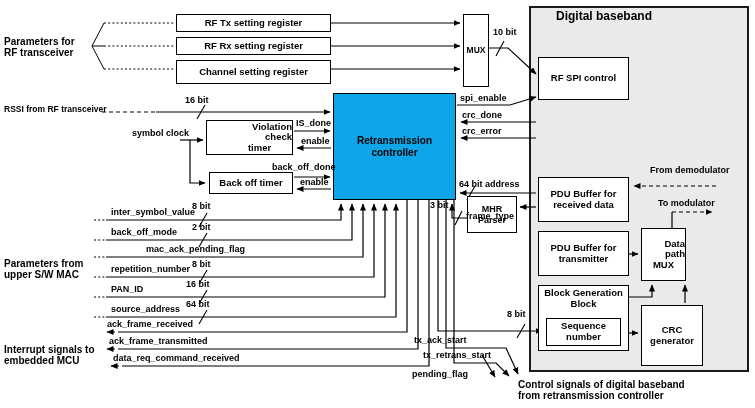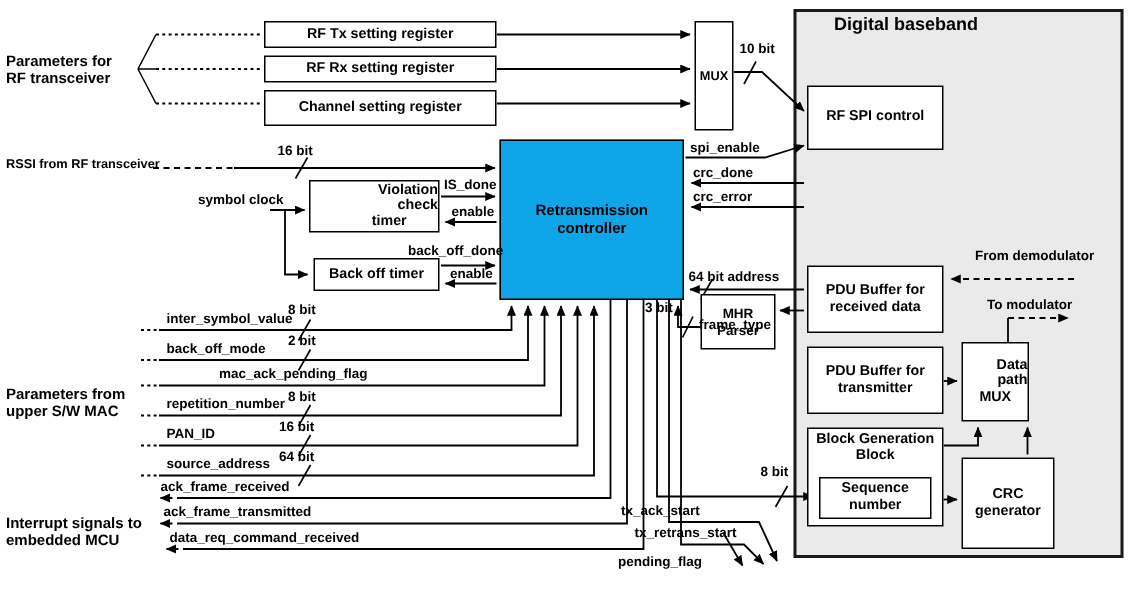--- a/index.html
+++ b/index.html
@@ -200,20 +200,24 @@
   <div class="lbl small" style="left:4px;top:105px;">RSSI from RF transceiver</div>
   <div class="lbl" style="left:132px;top:129px;">symbol clock</div>
   <div class="lbl big" style="left:4px;top:344px;">
     <div>Interrupt signals to</div>
     <div>embedded MCU</div>
   </div>
   <div class="lbl big" style="left:4px;top:258px;">
     <div>Parameters from</div>
     <div>upper S/W MAC</div>
   </div>
+  <div class="lbl big" style="left:518px;top:379px;">
+    <div>Control signals of digital baseband</div>
+    <div>from retransmission controller</div>
+  </div>
   <div class="lbl" style="left:650px;top:166px;">From demodulator</div>
   <div class="lbl" style="left:658px;top:199px;">To modulator</div>
 
   <div class="lbl" style="left:185px;top:96px;">16 bit</div>
   <div class="lbl" style="left:493px;top:28px;">10 bit</div>
   <div class="lbl" style="left:460px;top:94px;">spi_enable</div>
   <div class="lbl" style="left:462px;top:111px;">crc_done</div>
   <div class="lbl" style="left:462px;top:127px;">crc_error</div>
   <div class="lbl" style="left:296px;top:119px;">IS_done</div>
   <div class="lbl" style="left:301px;top:137px;">enable</div>

